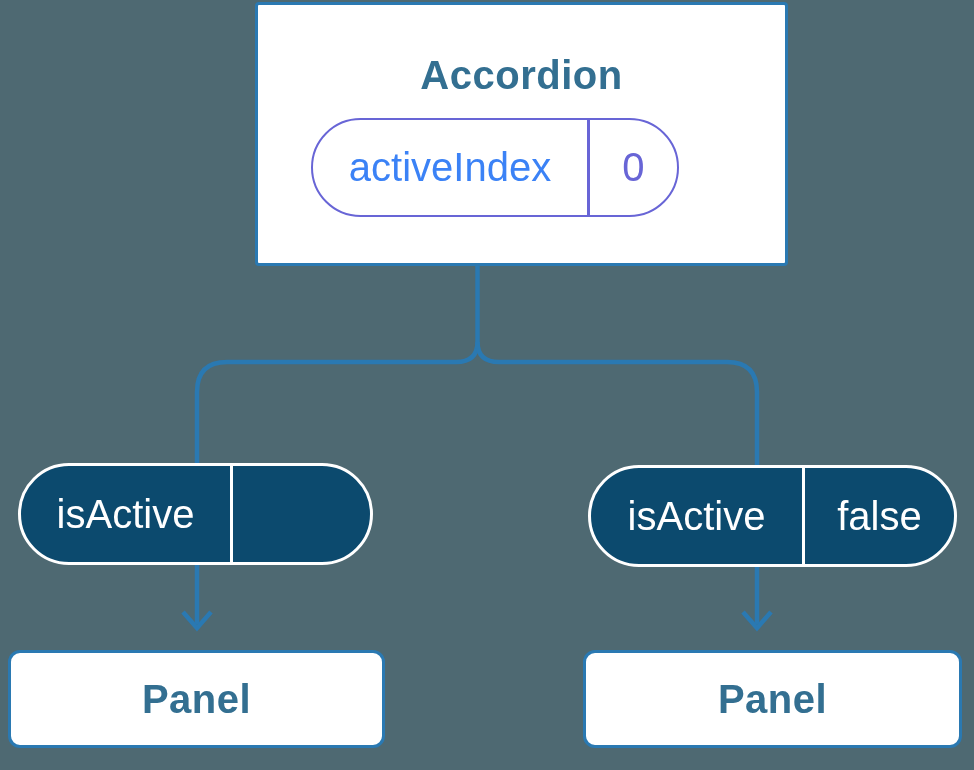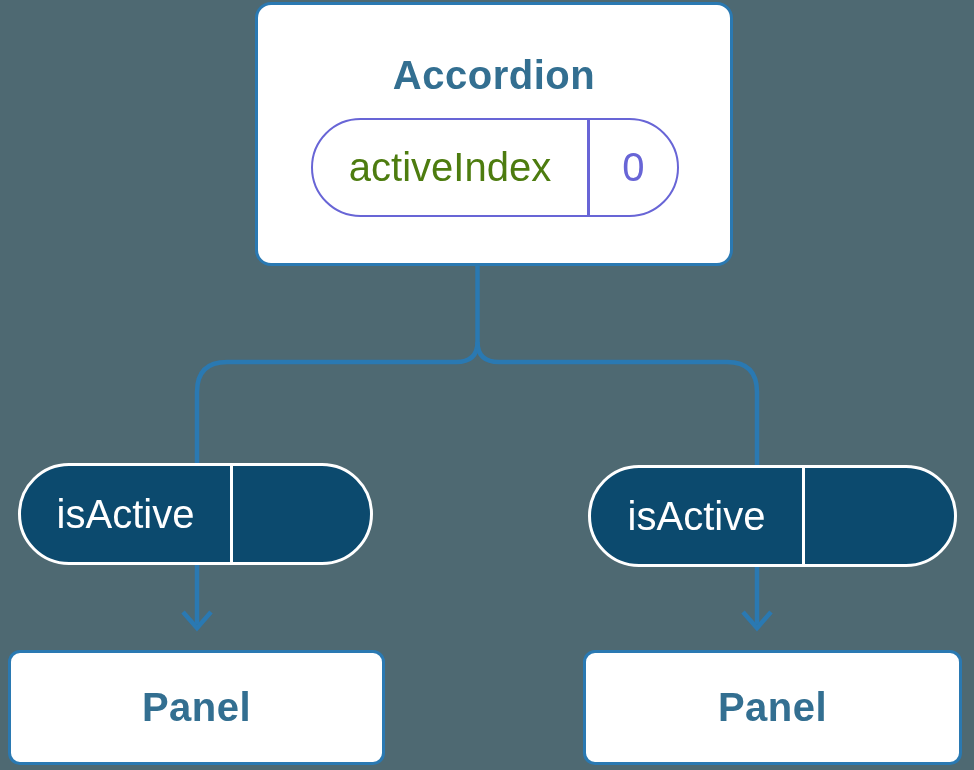--- a/index.html
+++ b/index.html
@@ -30,26 +30,26 @@
   }
   .connectors path.arrowhead {
     stroke-linejoin: miter;
     stroke-linecap: butt;
   }
   
   .root-box {
     position: absolute;
     left: 255px;
     top: 2px;
-    width: 478px;
+    width: 533px;
     height: 264px;
     box-sizing: border-box;
     background: #FFFFFF;
     border: 3px solid #2A79B2;
-    border-radius: 16px;
+    border-radius: 4px;
   }
   .root-title {
     position: absolute;
     left: 0;
     top: 48px;
     width: 100%;
     text-align: center;
     font-size: 40px;
     font-weight: 600;
     color: #336F91;
@@ -69,21 +69,21 @@
     display: flex;
     align-items: stretch;
     overflow: hidden;
   }
   .state-pill .seg-name {
     width: 274px;
     display: flex;
     align-items: center;
     justify-content: center;
     font-size: 40px;
-    color: #4d7c0f;
+    color: #3b82f6;
   }
   .state-pill .seg-divider {
     width: 2.5px;
     background: #6865D6;
   }
   .state-pill .seg-value {
     flex: 1;
     display: flex;
     align-items: center;
     justify-content: center;
@@ -131,21 +131,21 @@
     display: flex;
     align-items: center;
     justify-content: center;
     font-size: 40px;
     color: #FFFFFF;
   }
   
   .panel-box {
     position: absolute;
     top: 650px;
-    height: 115px;
+    height: 98px;
     box-sizing: border-box;
     background: #FFFFFF;
     border: 3.5px solid #2A79B2;
     border-radius: 12px;
     display: flex;
     align-items: center;
     justify-content: center;
     font-size: 40px;
     font-weight: 600;
     color: #336F91;
@@ -181,18 +181,19 @@
   </div>
 
   <div class="prop-pill left">
     <div class="seg-name">isActive</div>
     <div class="seg-divider"></div>
   </div>
 
   <div class="prop-pill right">
     <div class="seg-name">isActive</div>
     <div class="seg-divider"></div>
+    <div class="seg-value">false</div>
   </div>
 
   <div class="panel-box left">Panel</div>
   <div class="panel-box right">Panel</div>
 
 </div>
 
 </body></html>

